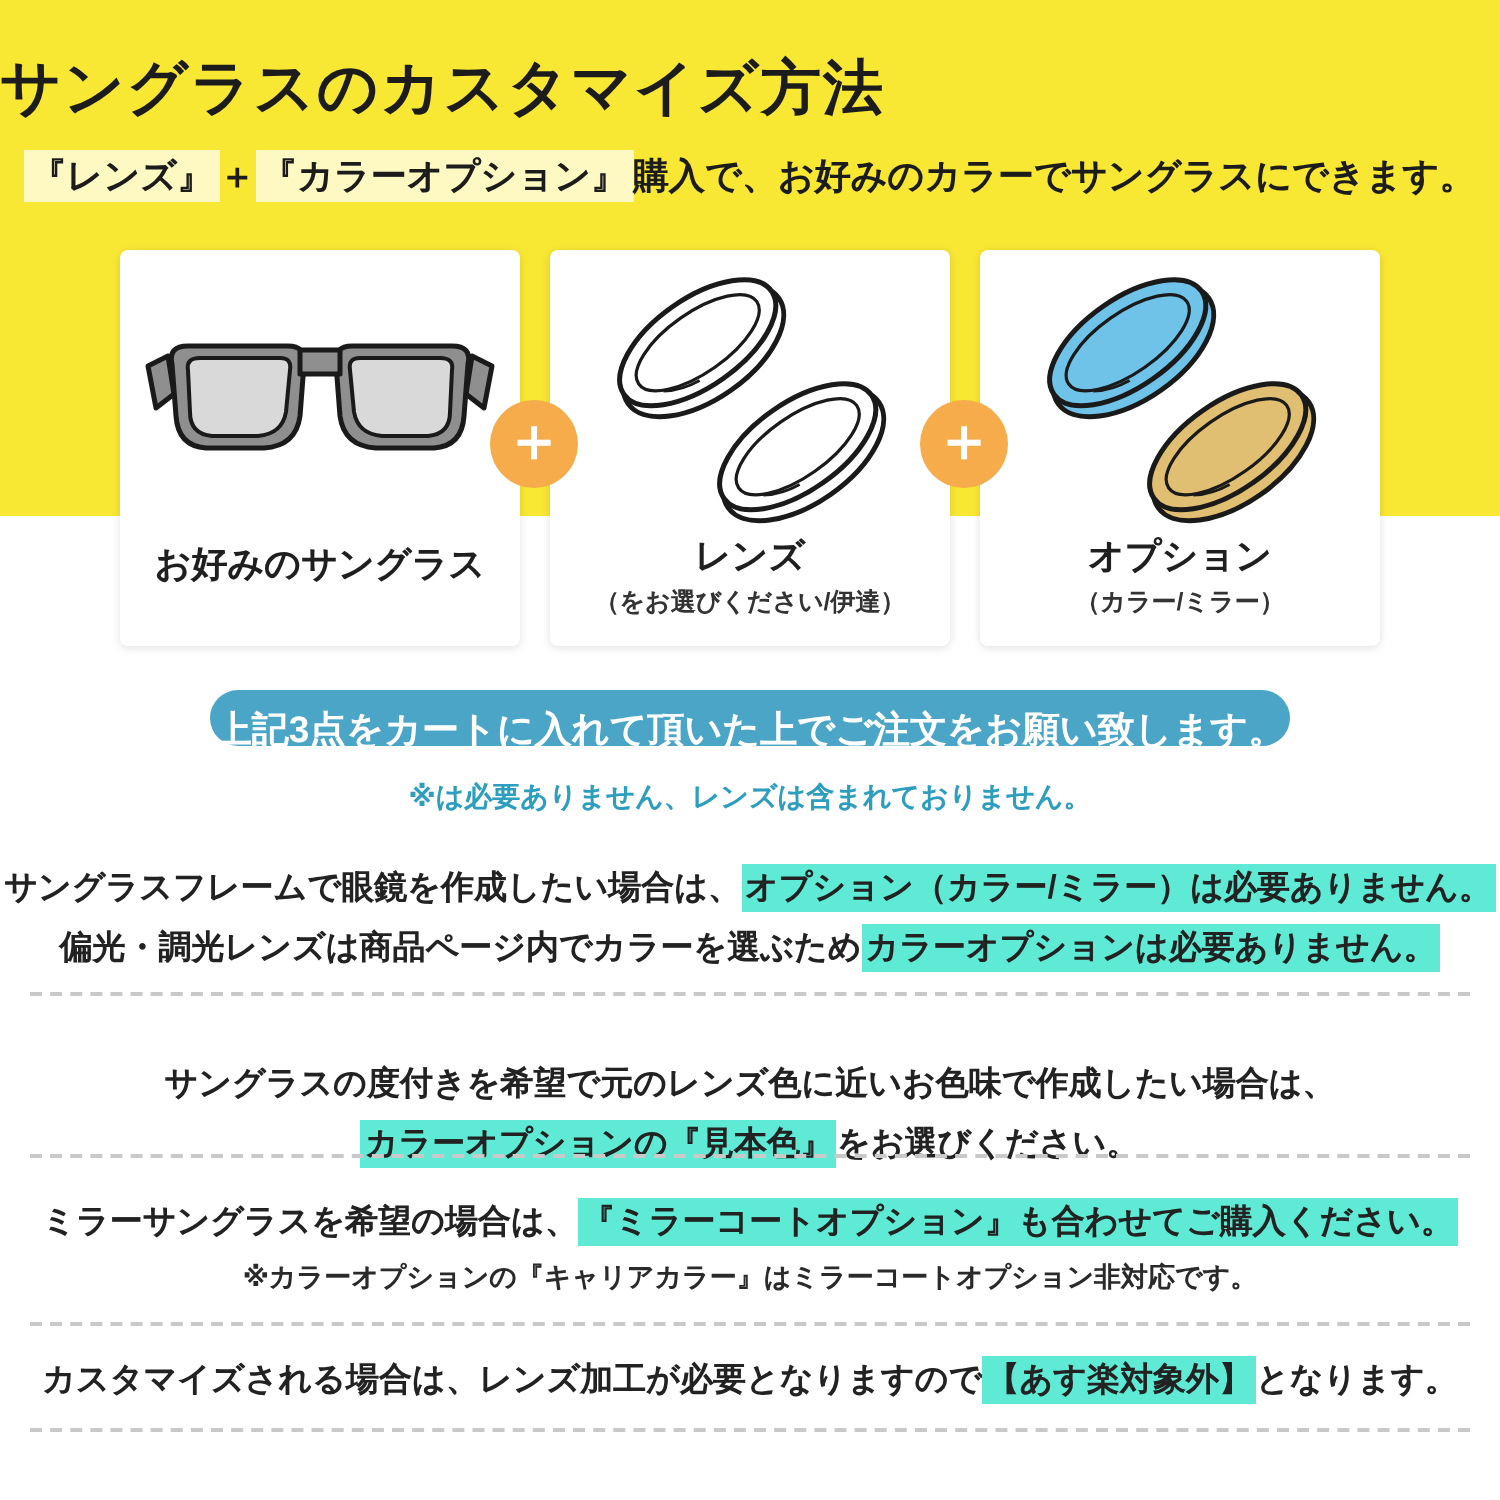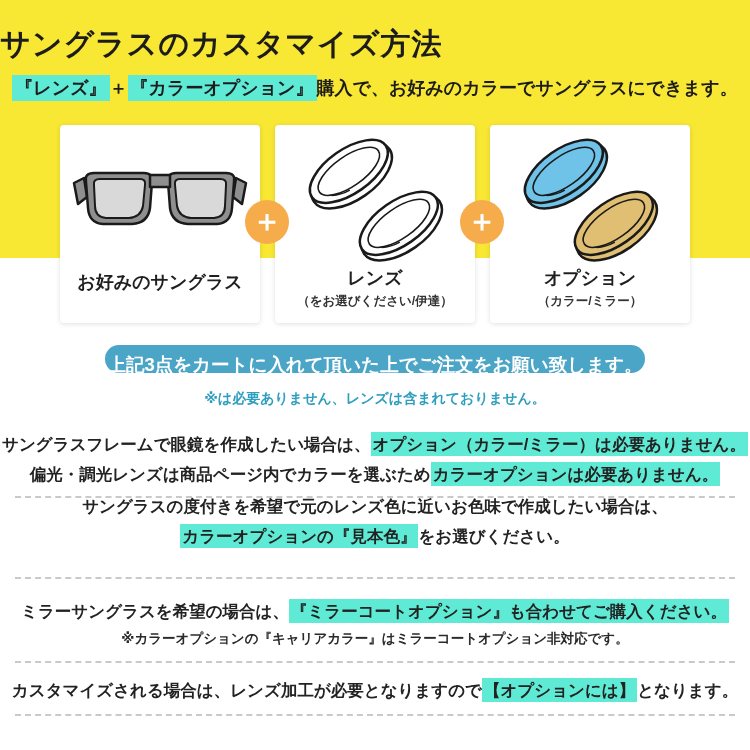--- a/index.html
+++ b/index.html
@@ -32,21 +32,21 @@
   }
   .subtitle {
     position: absolute;
     left: 0; top: 76px;
     width: 750px;
     text-align: center;
     font-size: 18px;
     font-weight: 700;
     color: #1c1c1c;
   }
-  .seg-white { background: #5eead4; padding: 3px 3px; }
+  .seg-white { background: #fef9c3; padding: 3px 3px; }
   .seg-hl { background: #5eead4; padding: 3px 2px; }
   
   .card {
     position: absolute;
     top: 125px;
     width: 200px;
     height: 198px;
     background: #ffffff;
     border-radius: 4px;
     box-shadow: 0 1px 5px rgba(0,0,0,0.12);
@@ -124,21 +124,21 @@
     left: 0;
     width: 750px;
     text-align: center;
     font-size: 16.5px;
     font-weight: 700;
     color: #222222;
   }
   .note .line { line-height: 30px; }
   .note .line.small { font-size: 13.5px; line-height: 26px; color: #2a2a2a; }
   .note-1 { top: 429px; }
-  .note-2 { top: 491px; }
+  .note-2 { top: 527px; }
   .note-3 { top: 596px; }
   .note-4 { top: 675px; }
   .sep {
     position: absolute;
     left: 15px;
     width: 720px;
     height: 0;
     border-top: 2px dashed #c9c9c9;
   }
   .sep-1 { top: 496px; }
@@ -238,17 +238,17 @@
   </div>
   <div class="sep sep-2"></div>
 
   <div class="note note-3">
     <div class="line"><span class="seg-plain">ミラーサングラスを希望の場合は、</span><span class="seg-hl">『ミラーコートオプション』も合わせてご購入ください。</span></div>
     <div class="line small"><span class="seg-plain">※カラーオプションの『キャリアカラー』はミラーコートオプション非対応です。</span></div>
   </div>
   <div class="sep sep-3"></div>
 
   <div class="note note-4">
-    <div class="line"><span class="seg-plain">カスタマイズされる場合は、レンズ加工が必要となりますので</span><span class="seg-hl">【オプションには】</span><span class="seg-plain">となります。</span></div>
+    <div class="line"><span class="seg-plain">カスタマイズされる場合は、レンズ加工が必要となりますので</span><span class="seg-hl">【あす楽対象外】</span><span class="seg-plain">となります。</span></div>
   </div>
   <div class="sep sep-4"></div>
 
 </div>
 
 </body></html>

